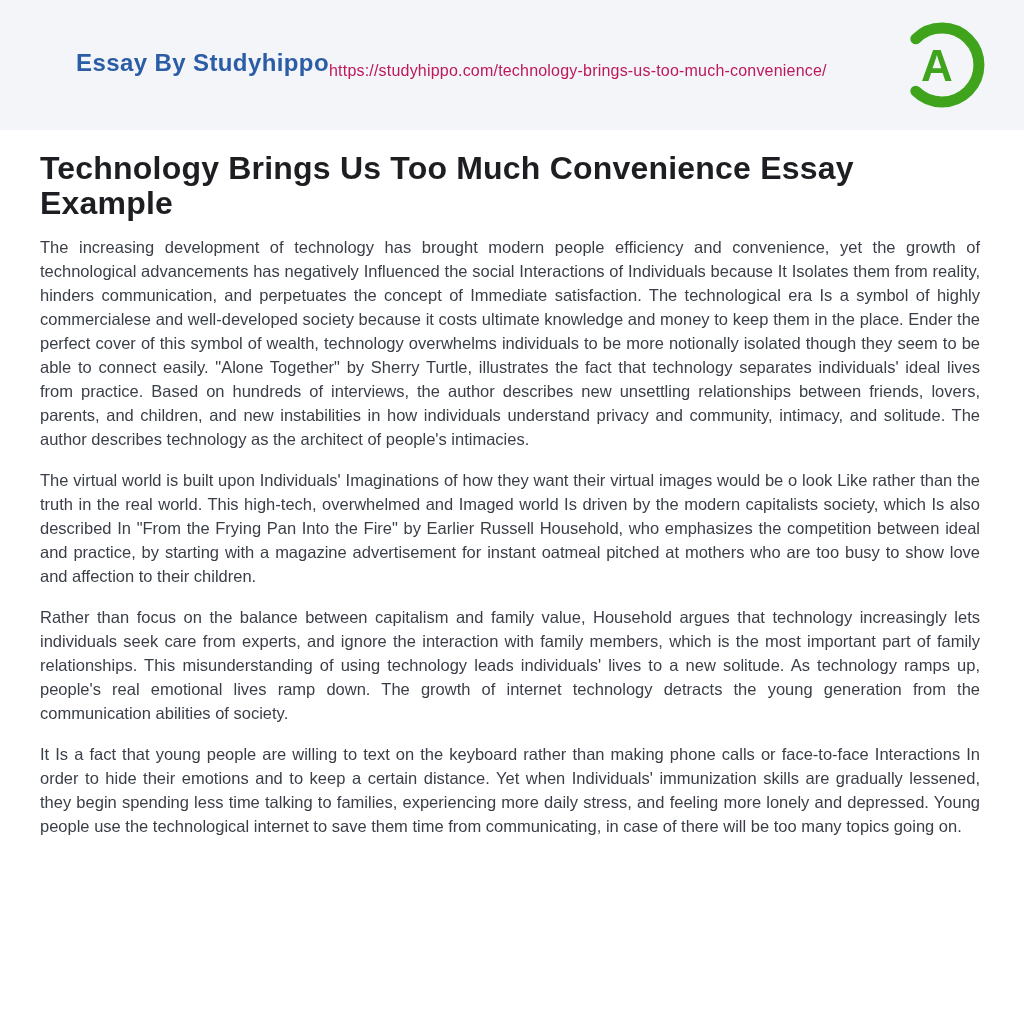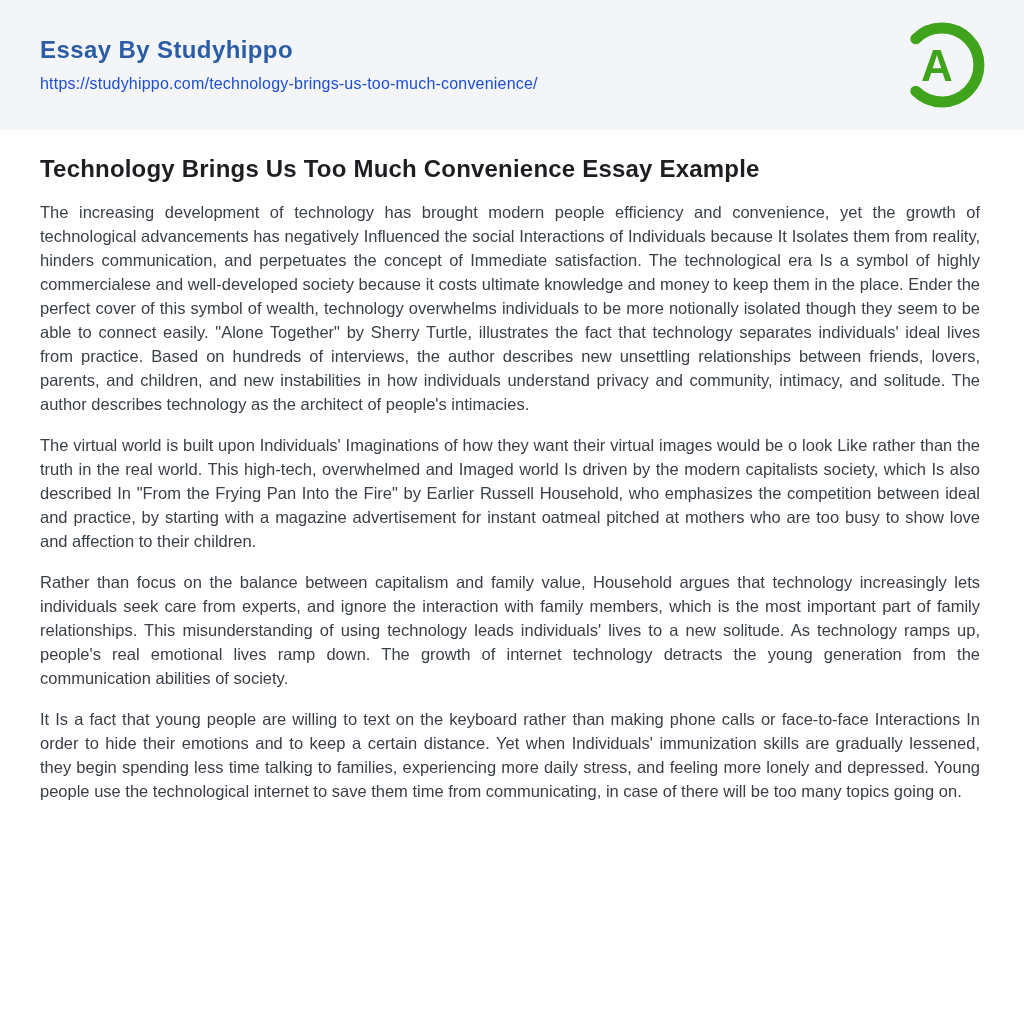--- a/index.html
+++ b/index.html
@@ -13,45 +13,45 @@
   }
   .header {
     width: 100%;
     height: 130px;
     background: #f3f5f9;
     display: flex;
     align-items: center;
     justify-content: space-between;
     padding: 0 38px 0 40px;
   }
-  .header-left { display: flex; flex-direction: column; }
+  .header-left { display: flex; flex-direction: row; margin-left: 36px; }
   .site-title {
     color: #2b5ca6;
     font-size: 24px;
     font-weight: bold;
     letter-spacing: 0.4px;
     line-height: 1.1;
   }
   .site-url {
-    color: #1d4ed8;
+    color: #be185d;
     font-size: 16px;
     margin-top: 12px;
     text-decoration: none;
     letter-spacing: 0.2px;
     cursor: pointer;
   }
   .logo { width: 88px; height: 88px; }
   .logo svg { display: block; }
   .logo text {
     font-family: "Liberation Sans", sans-serif;
     font-weight: 600;
   }
   .content { padding: 0 40px; }
   .article-title {
-    font-size: 24px;
+    font-size: 32px;
     line-height: 35px;
     color: #1c1e21;
     font-weight: bold;
     letter-spacing: 0.2px;
     margin: 21px 0 14px 0;
   }
   .para {
     font-size: 16.5px;
     line-height: 24px;
     color: #3a3f47;

